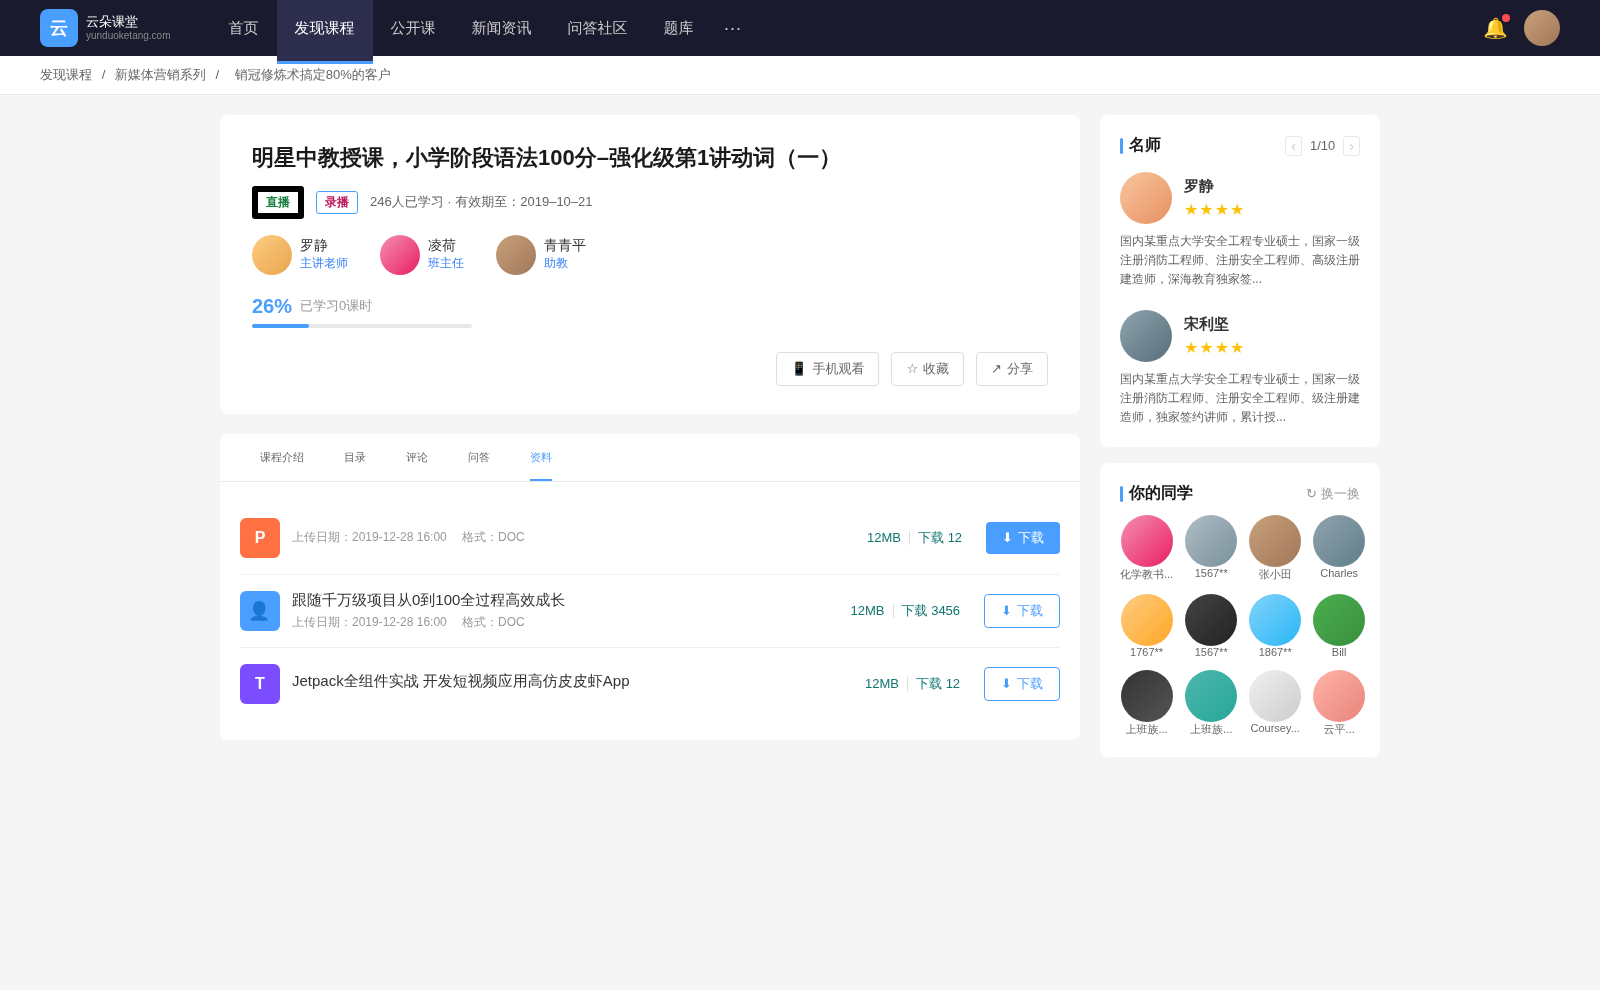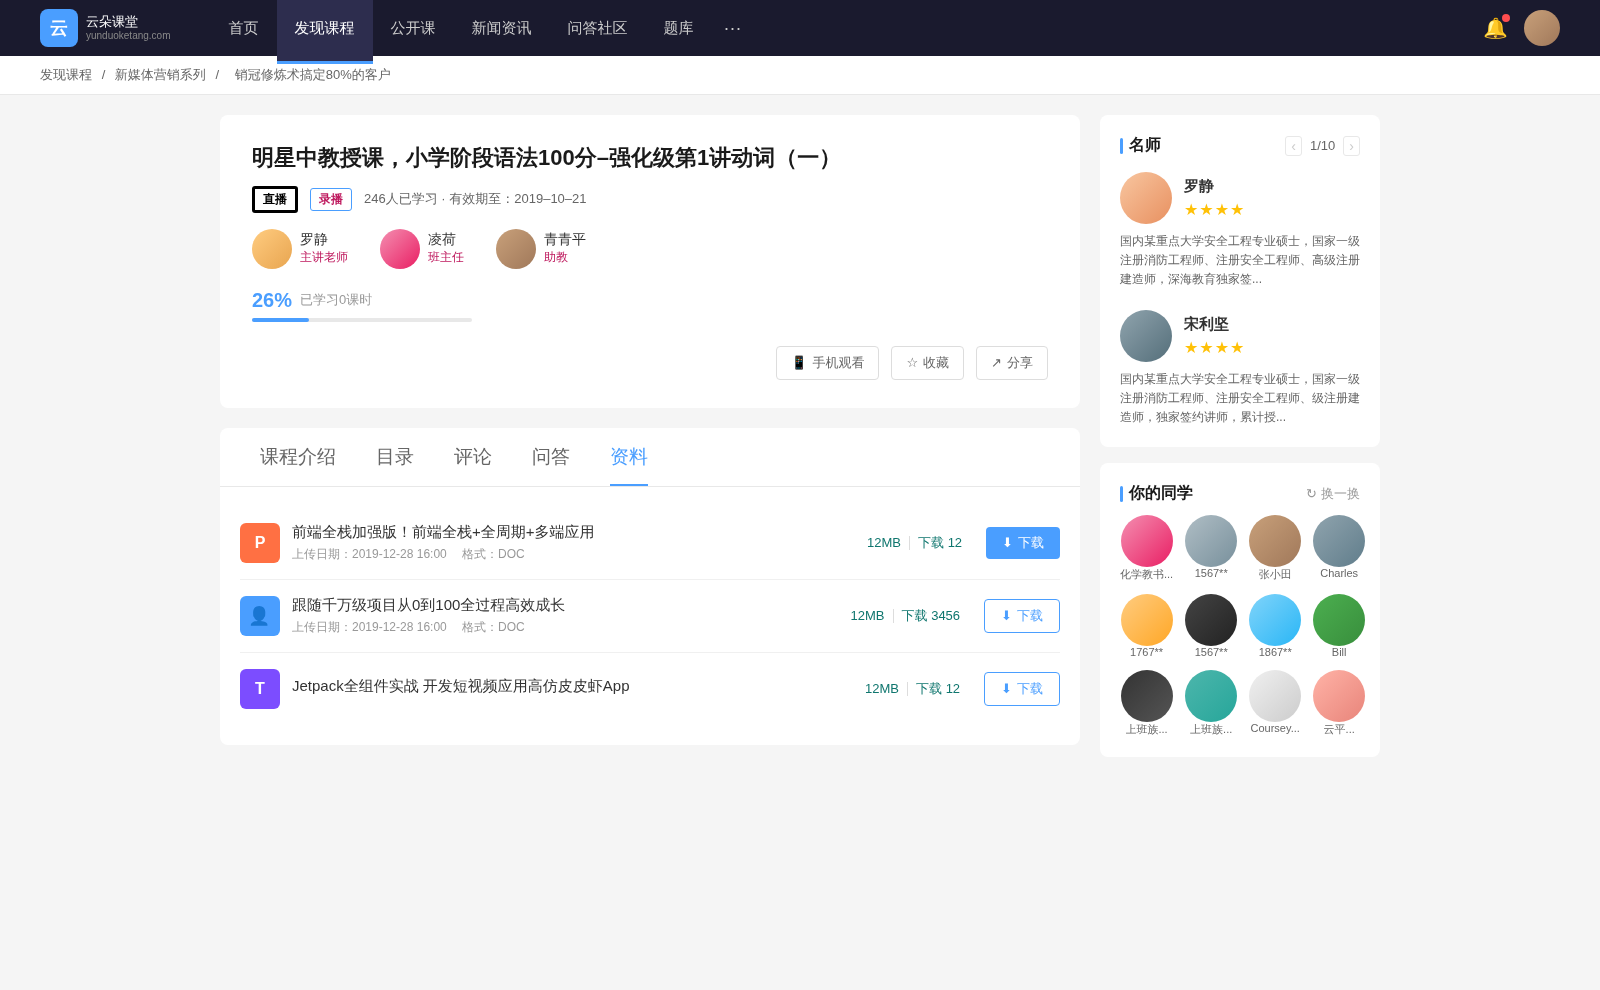--- a/index.html
+++ b/index.html
@@ -29,43 +29,43 @@
     
     .main { display: flex; max-width: 1200px; margin: 0 auto; padding: 20px; gap: 20px; }
     .content { flex: 1; }
     .sidebar { width: 280px; flex-shrink: 0; }
 
     
     .course-card { background: white; border-radius: 8px; padding: 28px 32px; margin-bottom: 20px; }
     .course-title { font-size: 22px; font-weight: bold; color: #1a1a1a; margin-bottom: 12px; line-height: 1.4; }
     .course-meta { display: flex; align-items: center; gap: 12px; margin-bottom: 16px; font-size: 13px; color: #666; }
     .badge { padding: 2px 8px; border-radius: 3px; font-size: 12px; font-weight: bold; }
-    .badge-live { border: 3px solid #000000; color: #000000; }
+    .badge-live { border: 6px solid #000000; color: #15803d; }
     .badge-record { border: 1px solid #4a9eff; color: #be185d; }
     .teachers { display: flex; gap: 32px; margin-bottom: 20px; }
     .teacher { display: flex; align-items: center; gap: 8px; }
     .teacher-avatar { width: 40px; height: 40px; border-radius: 50%; overflow: hidden; }
     .teacher-avatar-img { width: 100%; height: 100%; }
     .teacher-info .name { font-size: 14px; color: #333; }
-    .teacher-info .role { font-size: 12px; color: #be185d; }
+    .teacher-info .role { font-size: 12px; color: #3b82f6; }
     .progress-section { margin-bottom: 24px; }
     .progress-label { display: flex; align-items: center; gap: 8px; margin-bottom: 6px; }
     .progress-pct { color: #4a9eff; font-size: 20px; font-weight: bold; }
     .progress-text { color: #999; font-size: 13px; }
     .progress-bar-bg { width: 220px; height: 4px; background: #e8e8e8; border-radius: 2px; }
     .progress-bar-fill { height: 100%; background: #4a9eff; border-radius: 2px; }
     .course-actions { display: flex; align-items: center; gap: 16px; }
     .btn-continue { background: #4a9eff; color: white; border: none; border-radius: 25px; padding: 12px 40px; font-size: 16px; cursor: pointer; font-weight: 500; }
     .action-btns { margin-left: auto; display: flex; gap: 12px; }
     .action-btn { display: flex; align-items: center; gap: 5px; color: #666; border: 1px solid #ddd; border-radius: 4px; padding: 7px 14px; cursor: pointer; font-size: 13px; background: white; }
 
     
     .tabs-card { background: white; border-radius: 8px; padding: 0; overflow: hidden; }
     .tabs-header { display: flex; gap: 0; border-bottom: 1px solid #e8e8e8; padding: 0 20px; }
-    .tab-item { padding: 16px 20px; cursor: pointer; font-size: 19px; color: #666; position: relative; }
+    .tab-item { padding: 16px 20px; cursor: pointer; font-size: 11px; color: #666; position: relative; }
     .tab-item.active { color: #4a9eff; font-weight: 500; }
     .tab-item.active::after { content: ''; position: absolute; bottom: 0; left: 20px; right: 20px; height: 2px; background: #4a9eff; }
     .tab-content { padding: 20px; }
 
     
     .file-item { display: flex; align-items: center; padding: 16px 0; border-bottom: 1px solid #f0f0f0; }
     .file-item:last-child { border-bottom: none; }
     .file-icon { width: 40px; height: 40px; border-radius: 6px; display: flex; align-items: center; justify-content: center; color: white; font-weight: bold; font-size: 16px; flex-shrink: 0; margin-right: 12px; }
     .file-icon.orange { background: #ff7043; }
     .file-icon.blue { background: #4a9eff; }
@@ -237,21 +237,20 @@
         <div class="tab-item">目录</div>
         <div class="tab-item">评论</div>
         <div class="tab-item">问答</div>
         <div class="tab-item active">资料</div>
       </div>
       <div class="tab-content">
 
         <div class="file-item">
           <div class="file-icon orange">P</div>
           <div class="file-info">
-            <div class="file-name">前端全栈加强版！前端全栈+全周期+多端应用</div>
             <div class="file-meta">
               <span>上传日期：2019-12-28  16:00</span>
               <span style="margin-left:12px;">格式：DOC</span>
             </div>
           </div>
           <div class="file-stats">
             <span>12MB</span>
             <span class="separator"></span>
             <span>下载 12</span>
           </div>

